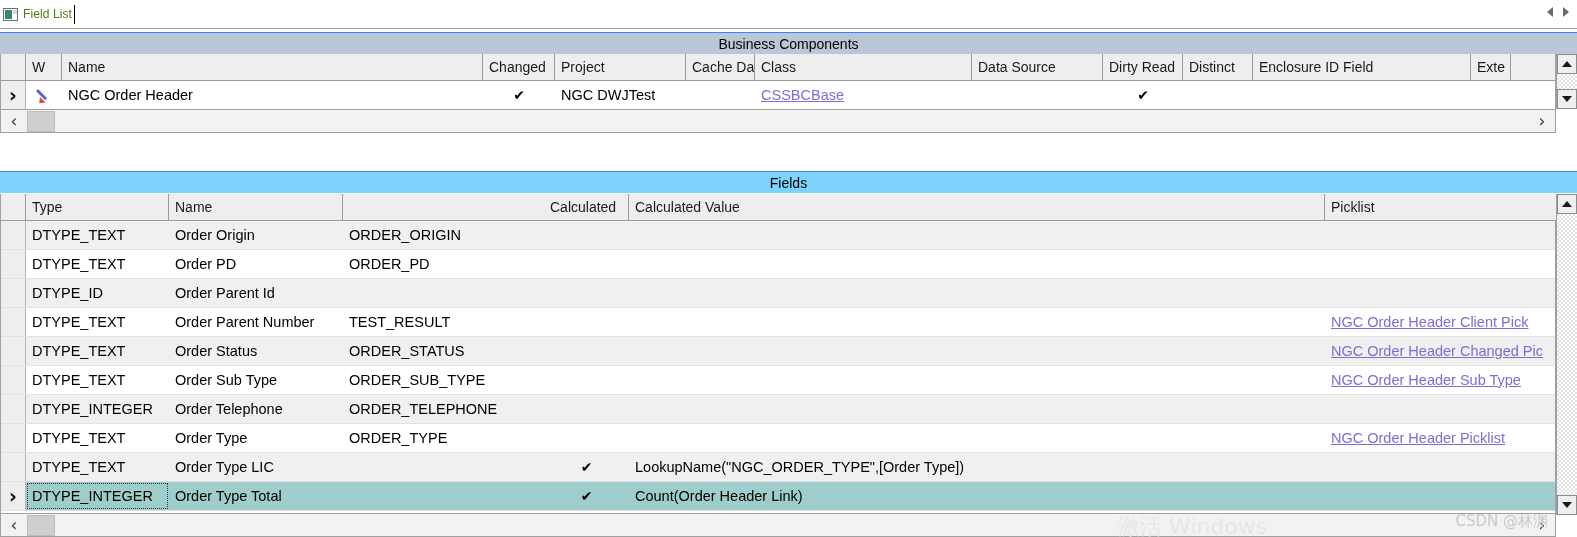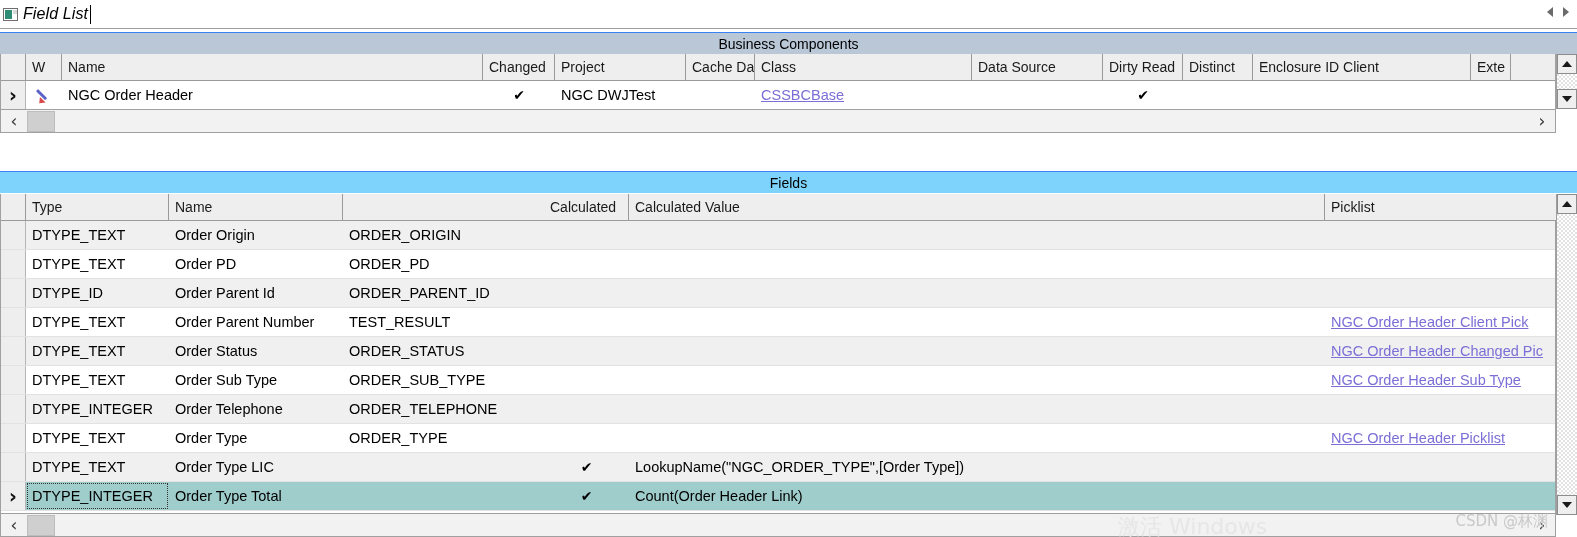--- a/index.html
+++ b/index.html
@@ -23,21 +23,21 @@
   }
   .title-icon::before {
     content: ""; position: absolute; left: 1px; top: 1px; width: 7px; height: 9px;
     background: #2e8b74;
   }
   .title-icon::after {
     content: ""; position: absolute; left: 9px; top: 1px; width: 4px; height: 4px;
     background: #d8d8d8;
   }
   .title-text {
-    font-size: 16px; color: #000000; letter-spacing: .1px; font-style: italic;
+    font-size: 12px; color: #4d7c0f; letter-spacing: .1px;
   }
   .title-caret {
     width: 1px; height: 19px; background: #000; margin-left: 2px;
   }
   .title-nav {
     position: absolute; right: 8px; top: 7px; display: flex; gap: 10px; align-items: center;
   }
   .tri { width: 0; height: 0; }
   .tri-l { border-top: 5px solid transparent; border-bottom: 5px solid transparent; border-right: 6px solid #6b6b6b; }
   .tri-r { border-top: 5px solid transparent; border-bottom: 5px solid transparent; border-left: 6px solid #6b6b6b; }
@@ -197,21 +197,21 @@
         <div class="hdr-cell" style="width: 131px;">
           <span>Data Source</span>
         </div>
         <div class="hdr-cell" style="width: 80px;">
           <span>Dirty Read</span>
         </div>
         <div class="hdr-cell" style="width: 70px;">
           <span>Distinct</span>
         </div>
         <div class="hdr-cell" style="width: 218px;">
-          <span>Enclosure ID Client</span>
+          <span>Enclosure ID Field</span>
         </div>
         <div class="hdr-cell" style="width: 40px;">
           <span>Exte</span>
         </div>
       </div>
     <div id="bc-body">
         <div class="row plain">
           <div class="gutter-cell" style="width: 25px;">
             <span class="sel-arrow">›</span>
           </div>
@@ -347,23 +347,20 @@
         <div class="row alt">
           <div class="gutter-cell" style="width: 25px;">
             <span class="sel-arrow"></span>
           </div>
           <div class="cell" style="width: 143px;">
             <span>DTYPE_ID</span>
           </div>
           <div class="cell" style="width: 174px;">
             <span>Order Parent Id</span>
           </div>
-          <div class="cell" style="width: 201px;">
-            <span>ORDER_PARENT_ID</span>
-          </div>
           <div class="cell center" style="width: 85px;">
             <span></span>
           </div>
           <div class="cell" style="width: 696px;">
             <span></span>
           </div>
           <div class="cell" style="width: 232px;">
             <span></span>
           </div>
         </div>

